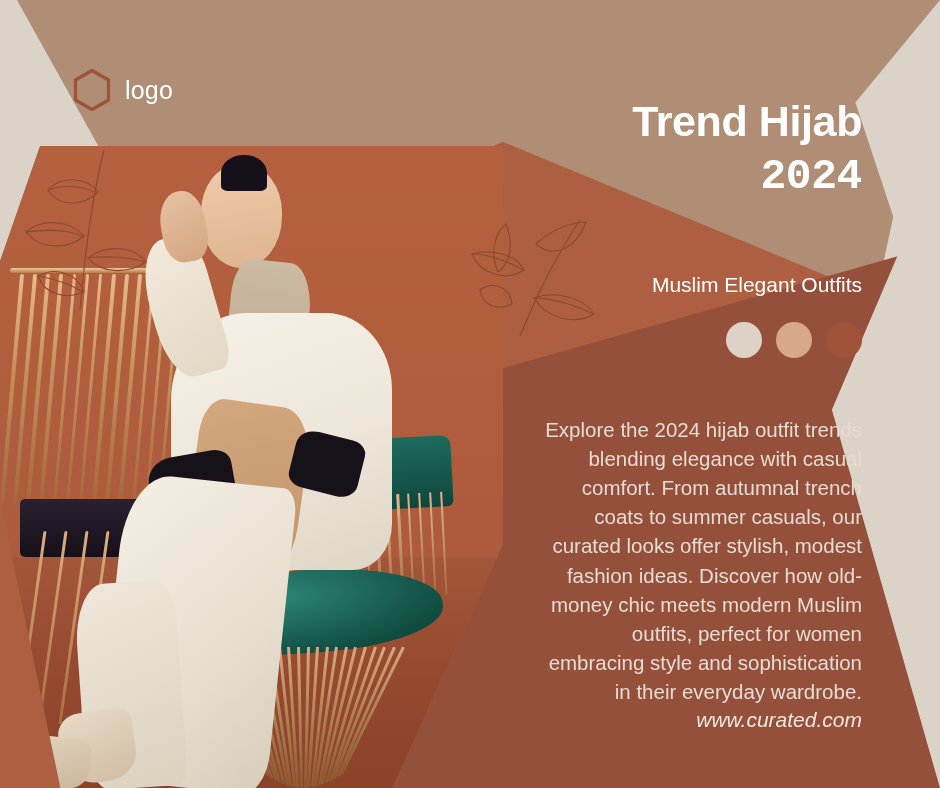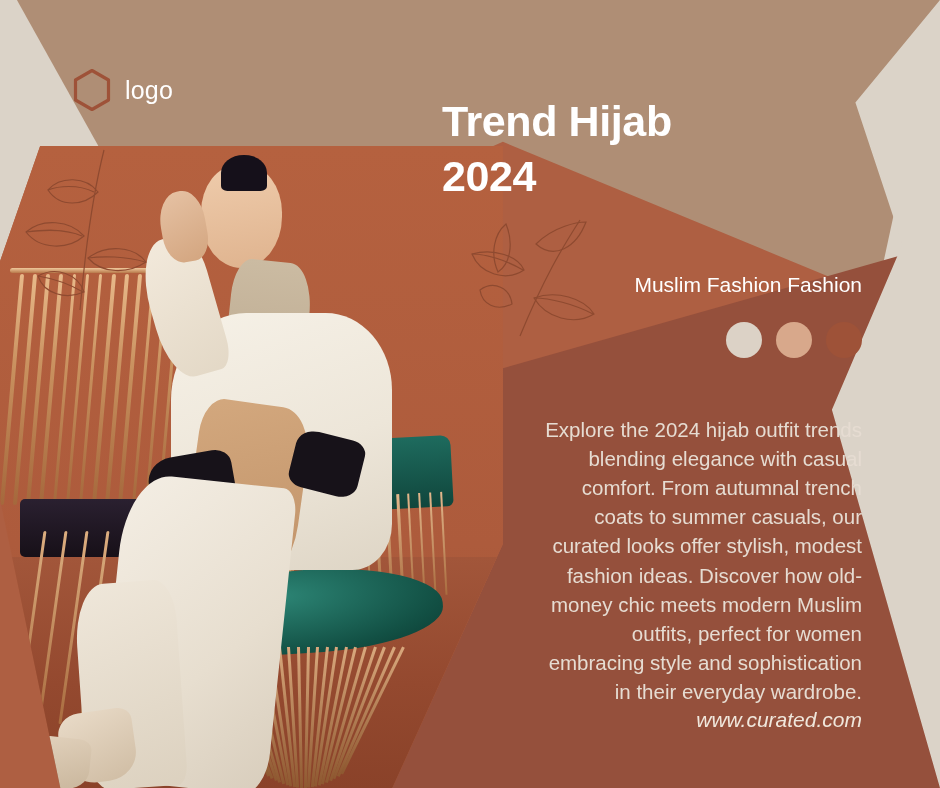--- a/index.html
+++ b/index.html
@@ -219,26 +219,26 @@
   }
   .logo-mark{ width:40px; height:44px; }
   .logo-text{
     color:#FFFFFF; font-size:25px; font-weight:400; letter-spacing:.2px;
     font-family:"Liberation Sans", sans-serif;
   }
 
   
   .headline{
     position:absolute; right:78px; top:94px;
-    width:420px; text-align:left;
+    width:420px; text-align:right;
     color:#FFFFFF;
     font-size:43px; font-weight:bold; line-height:1.28;
     letter-spacing:-.4px;
   }
-  .headline .l2{ display:block; }
+  .headline .l2{ display:block;font-family:Liberation Mono, monospace; }
 
   .subhead{
     position:absolute; right:78px; top:240px;
     width:420px; text-align:right;
     color:#FFFFFF;
     font-size:21px; font-weight:400; line-height:1.42;
   }
 
   .swatches{
     position:absolute; right:78px; top:322px;
@@ -417,21 +417,21 @@
     <span class="logo-text">logo</span>
   </div>
 
   <div class="headline">
     <span>Trend Hijab</span>
     <span class="l2">2024</span>
   </div>
 
   <div class="subhead">
     <br>
-    <span>Muslim Fashion Fashion</span>
+    <span>Muslim Elegant Outfits</span>
   </div>
 
   <div class="swatches">
     <span class="swatch" id="sw0" style="background: rgb(220, 210, 198);"></span>
     <span class="swatch" id="sw1" style="background: rgb(216, 168, 139);"></span>
     <span class="swatch" id="sw2" style="background: rgb(158, 82, 56);"></span>
   </div>
 
   <p class="body-copy">Explore the 2024 hijab outfit trends blending elegance with casual comfort. From autumnal trench coats to summer casuals, our curated looks offer stylish, modest fashion ideas. Discover how old-money chic meets modern Muslim outfits, perfect for women embracing style and sophistication in their everyday wardrobe.</p>
 

